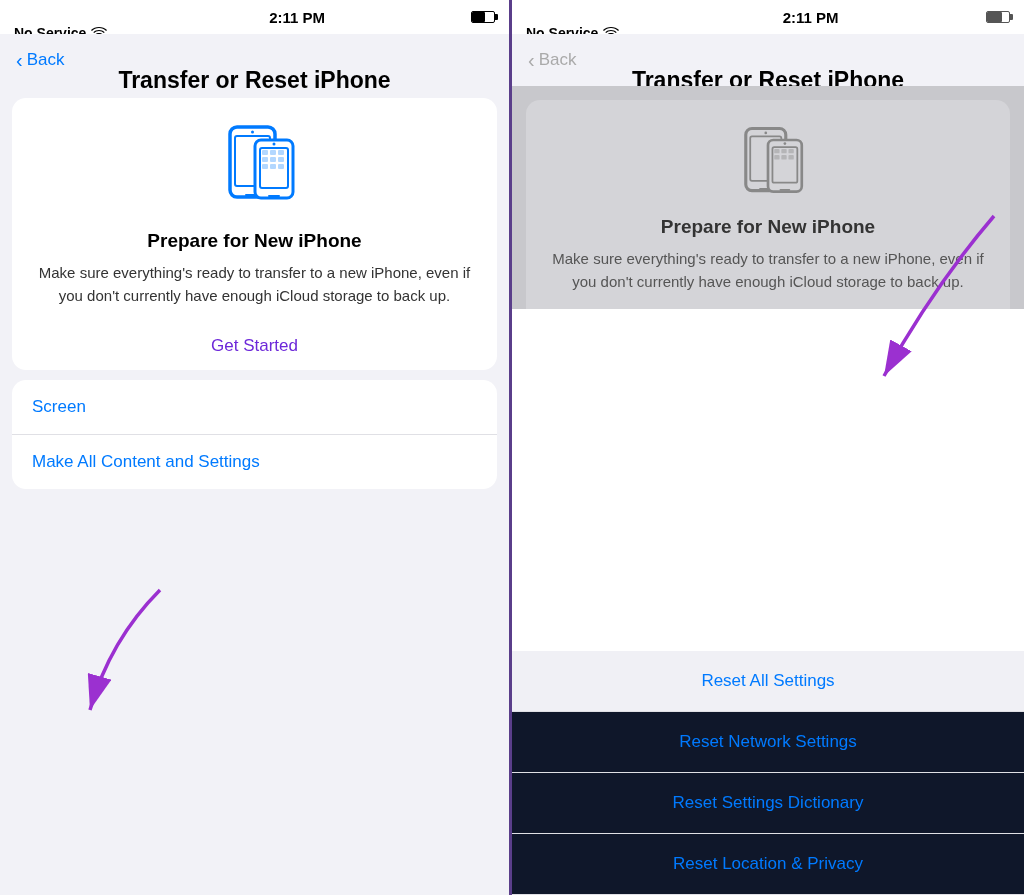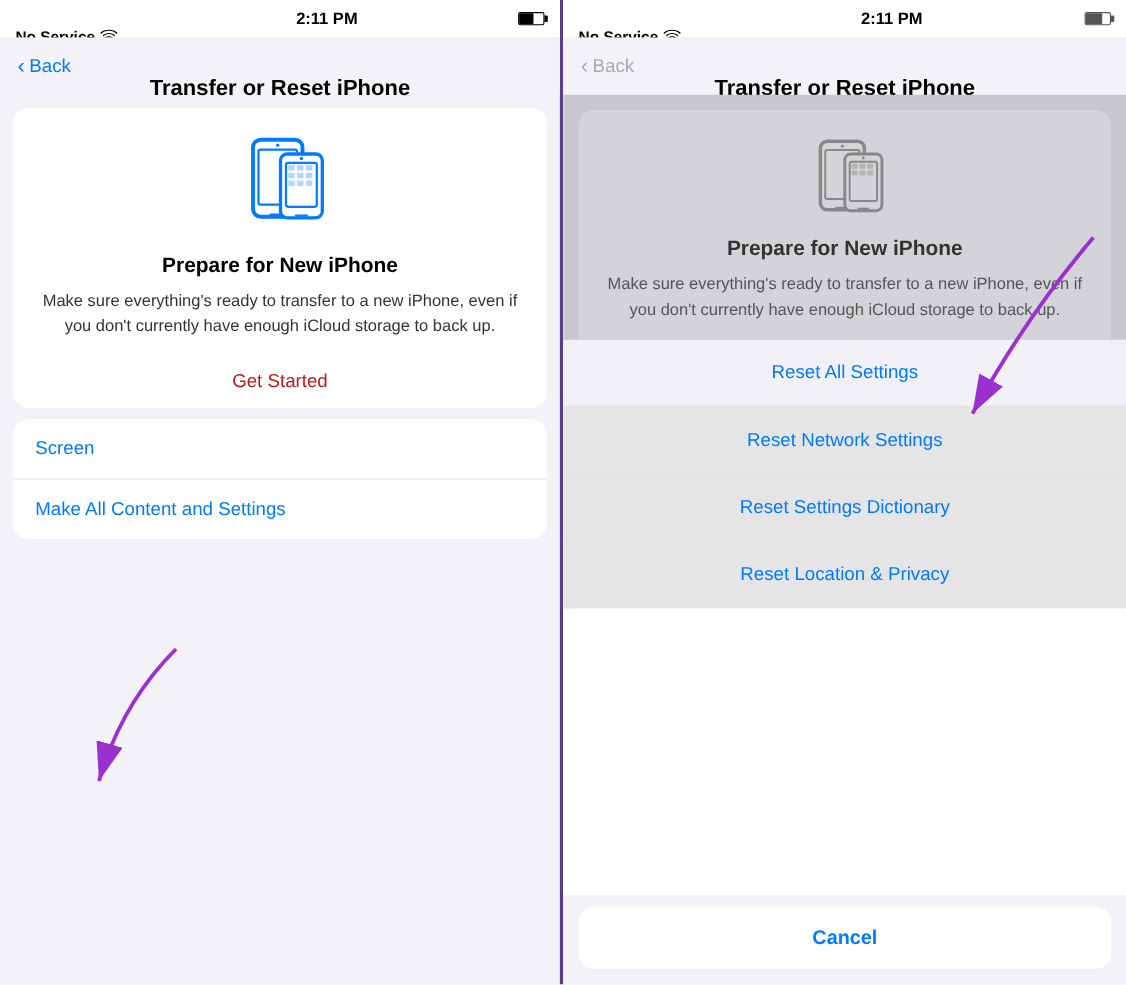--- a/index.html
+++ b/index.html
@@ -54,21 +54,21 @@
       color: #007aff;
       font-size: 17px;
       gap: 4px;
       cursor: pointer;
     }
     .nav-bar .back-btn.disabled { color: #aaa; }
     .nav-bar .title {
       position: absolute;
       left: 50%;
       transform: translateX(-50%);
-      font-size: 20px;
+      font-size: 23px;
       font-weight: 700;
       color: #000;
       white-space: nowrap;
       margin-top: 41px;
     }
     .chevron {
       font-size: 20px;
       font-weight: 300;
       line-height: 1;
     }
@@ -111,21 +111,21 @@
       margin-bottom: 0;
     }
     .divider {
       height: 1px;
       background: #e0e0e5;
       margin: 14px 0 0;
     }
     .card-action {
       padding: 14px 20px;
       text-align: center;
-      color: #b91c1c;
+      color: #6d28d9;
       font-size: 17px;
       cursor: pointer;
     }
 
     .reset-list-card {
       background: #fff;
       border-radius: 14px;
       overflow: hidden;
     }
     .reset-list-item {
@@ -173,29 +173,30 @@
       line-height: 1.5;
     }
 
     
     .reset-options {
       flex: 1;
       background: #fff;
       display: flex;
       flex-direction: column;
       overflow: hidden;
+      justify-content: flex-end;
     }
     .reset-option-item {
       padding: 20px;
       color: #007aff;
       font-size: 17px;
       border-bottom: 1px solid #e0e0e5;
       text-align: center;
       cursor: pointer;
-      background: #e5e5e5;
+      background: #0f172a;
     }
     .reset-option-item.highlighted {
       background: #f0f0f5;
     }
 
     
     .bottom-cancel-area {
       background: #f2f2f7;
       padding: 10px 14px 14px;
     }
@@ -414,23 +415,20 @@
         <span>Reset Network Settings</span>
       </div>
       <div class="reset-option-item">
         <span>Reset Settings Dictionary</span>
       </div>
       <div class="reset-option-item">
         <span>Reset Location &amp; Privacy</span>
       </div>
     </div>
 
-    <div class="bottom-cancel-area">
-      <div class="cancel-btn">Cancel</div>
-    </div>
 
     <svg style="position:absolute; right:10px; top:120px; pointer-events:none;" width="200" height="200">
       <defs>
         <marker id="arrowhead-right" markerWidth="10" markerHeight="7" refX="10" refY="3.5" orient="auto">
           <polygon points="0 0, 10 3.5, 0 7" fill="#9b30d0"></polygon>
         </marker>
       </defs>
       <path d="M 180 10 Q 120 80 70 170" stroke="#9b30d0" stroke-width="3.5" fill="none" marker-end="url(#arrowhead-right)"></path>
     </svg>
 

